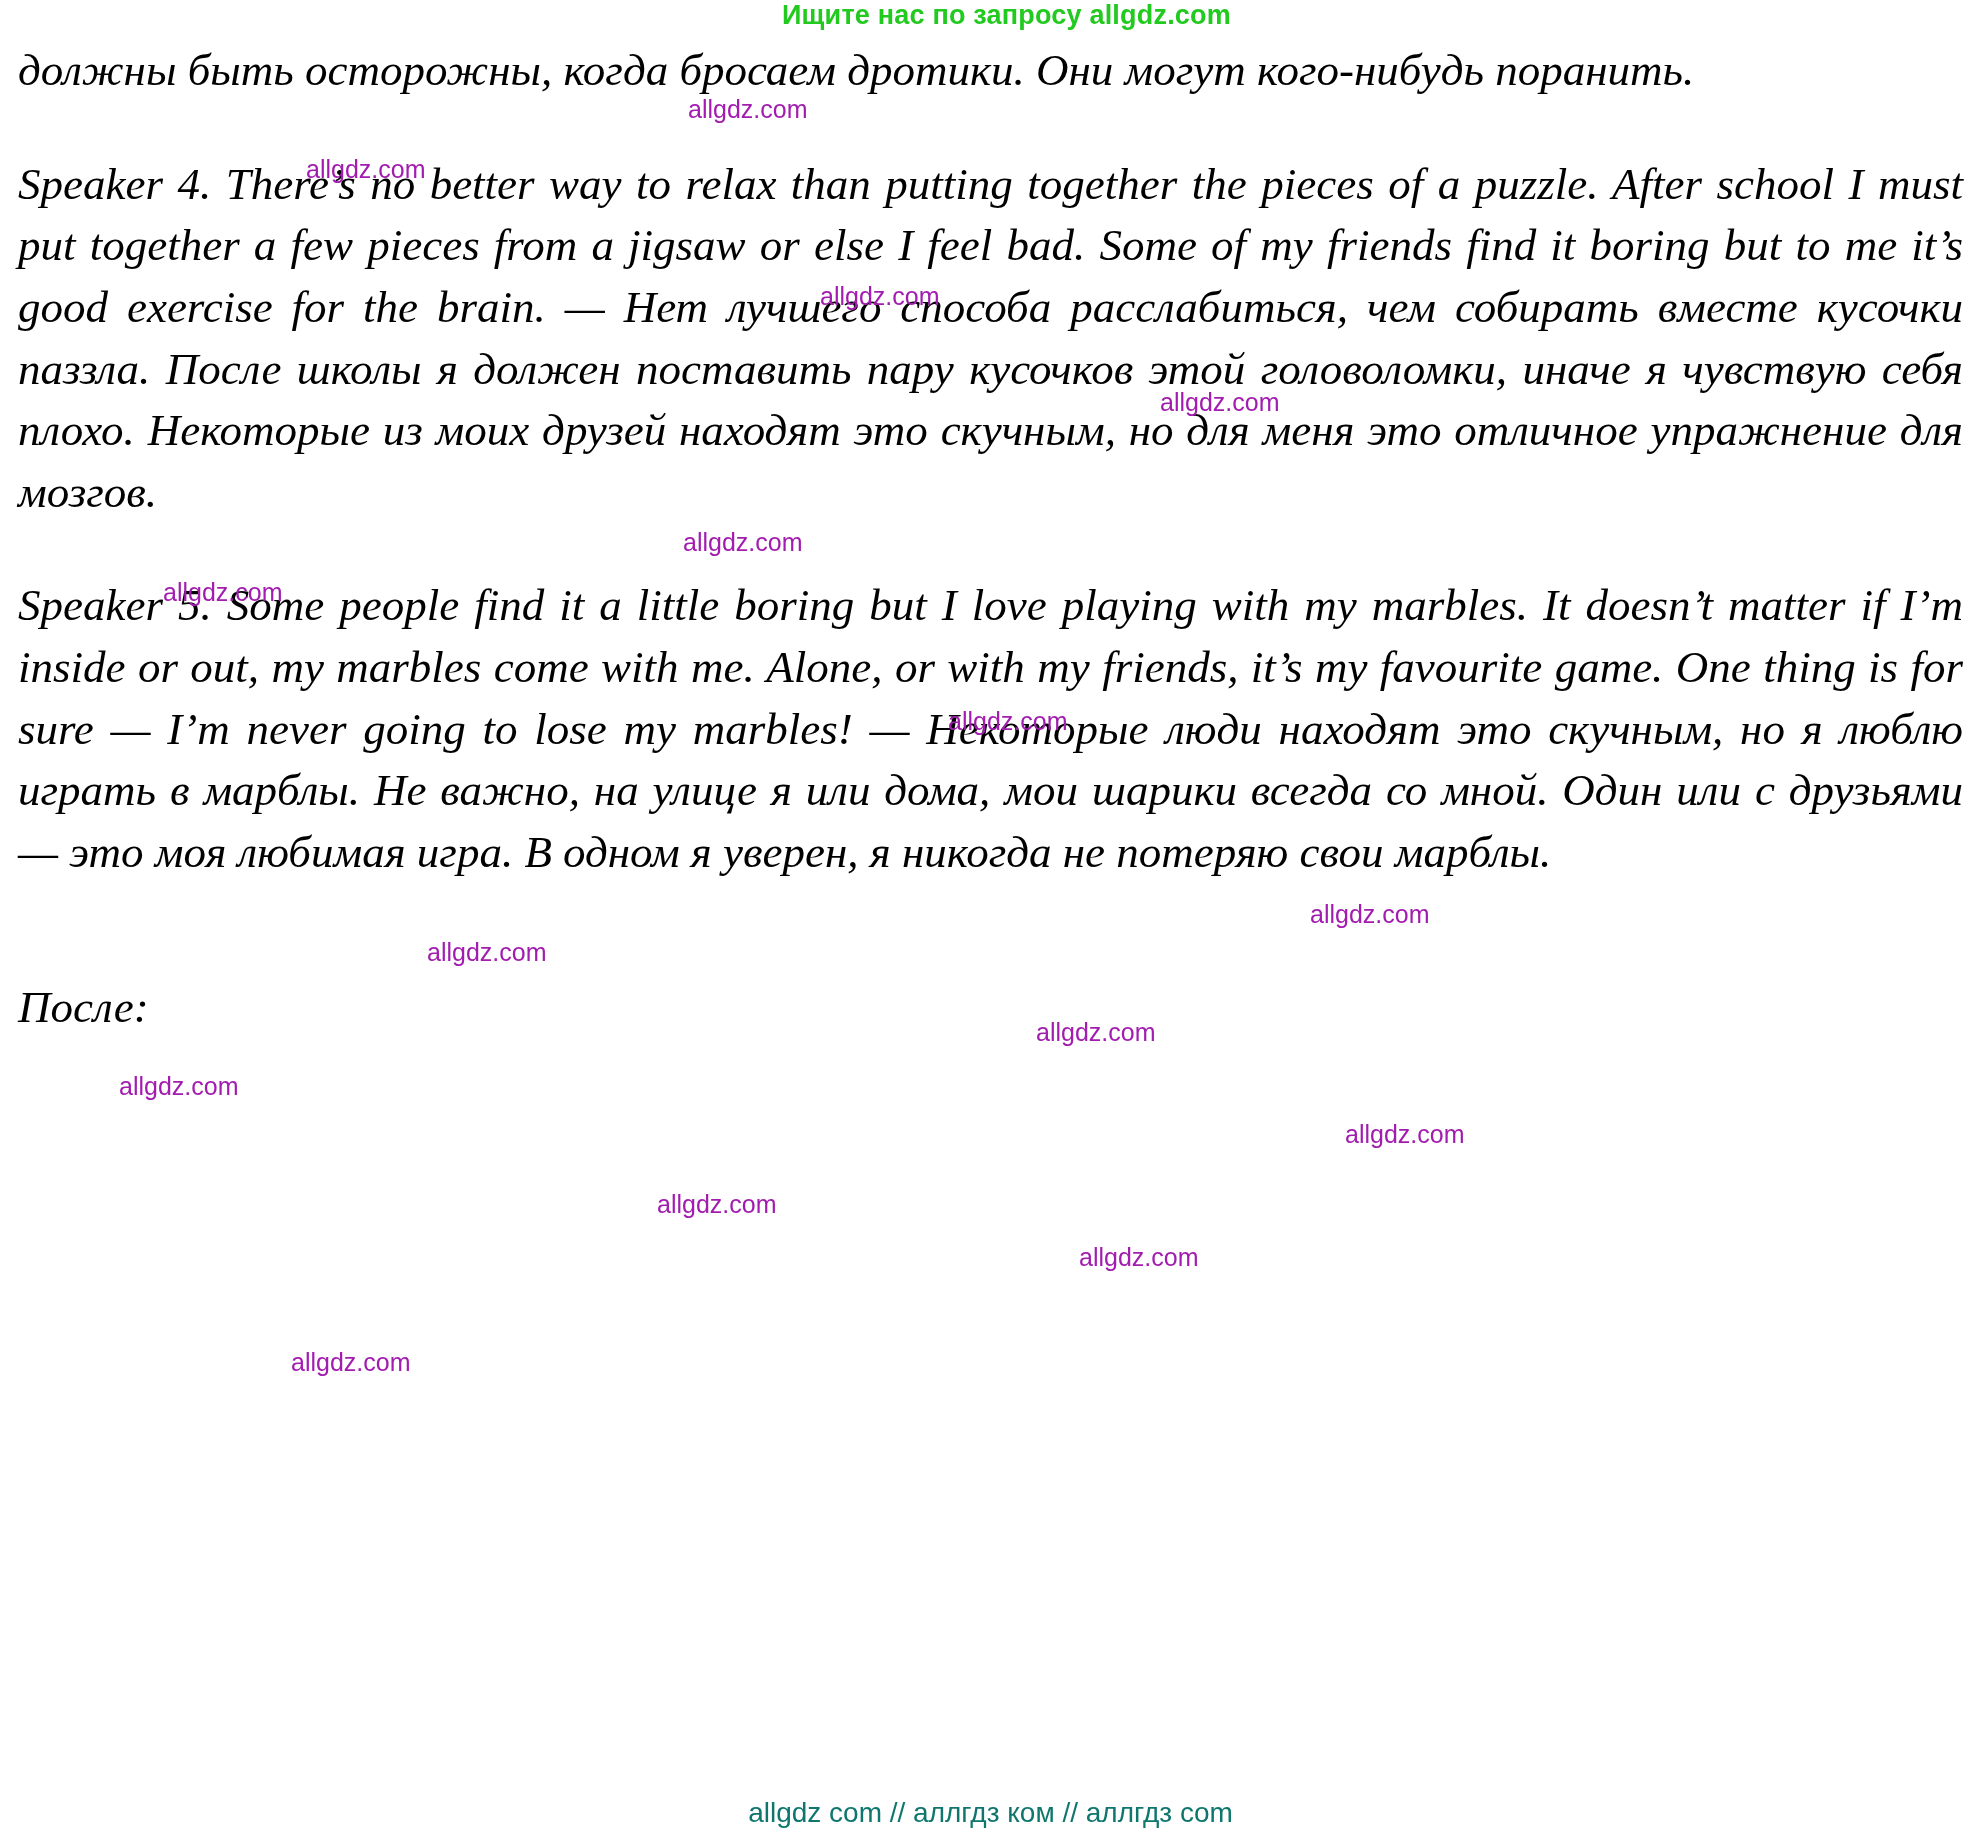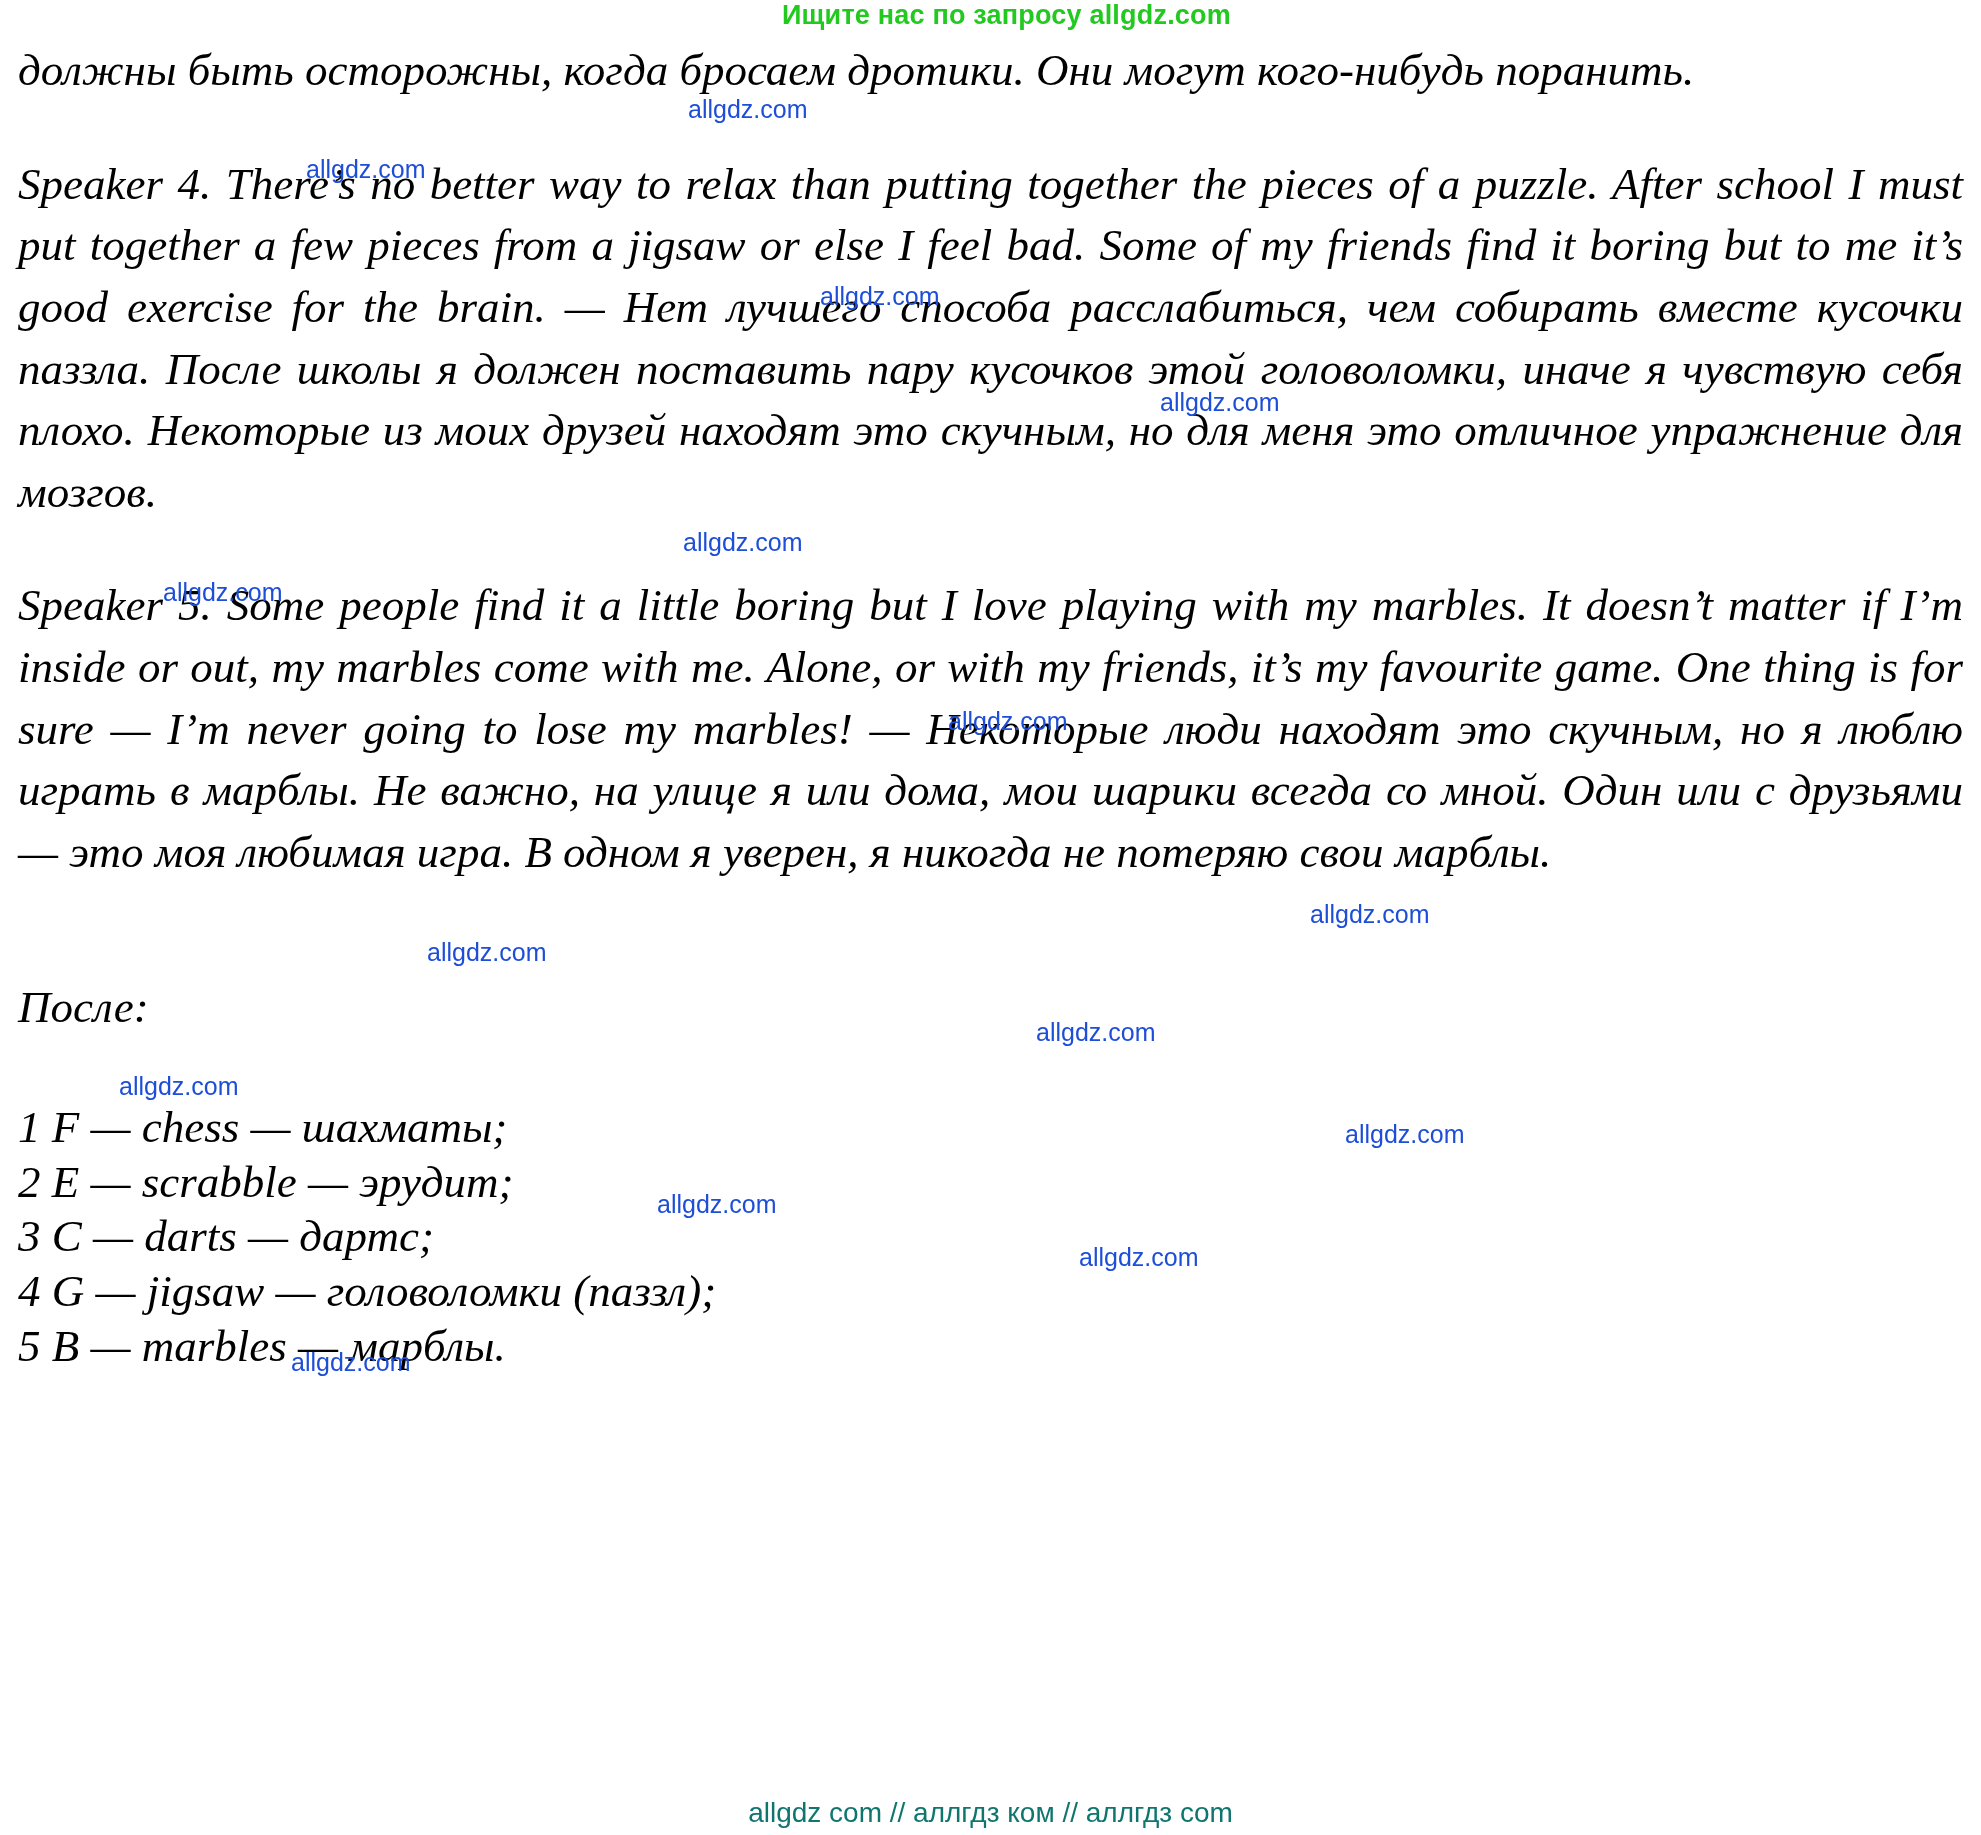--- a/index.html
+++ b/index.html
@@ -81,21 +81,21 @@
     font-size: 28px;
     color: #0f766e;
     white-space: nowrap;
   }
 
   
   .wm {
     position: absolute;
     font-family: "Liberation Sans", sans-serif;
     font-size: 25px;
-    color: #1d4ed8;
+    color: #a21caf;
     white-space: nowrap;
     pointer-events: none;
   }
 </style>
 </head>
 <body>
 
 <div class="promo-bar">Ищите нас по запросу allgdz.com</div>
 
 <div class="doc">
@@ -109,27 +109,20 @@
   <div class="gap-md"></div>
 
   <p class="para">Speaker 5. Some people find it a little boring but I love playing with my marbles. It doesn’t matter if I’m inside or out, my marbles come with me. Alone, or with my friends, it’s my favourite game. One thing is for sure — I’m never going to lose my marbles! — Некоторые люди находят это скучным, но я люблю играть в марблы. Не важно, на улице я или дома, мои шарики всегда со мной. Один или с друзьями — это моя любимая игра. В одном я уверен, я никогда не потеряю свои марблы.</p>
 
   <div class="gap-lg"></div>
 
   <p class="answer-head">После:</p>
 
   <div class="gap-xl"></div>
 
-  <ul class="answer-list">
-    <li>1 F — chess — шахматы;</li>
-    <li>2 E — scrabble — эрудит;</li>
-    <li>3 C — darts — дартс;</li>
-    <li>4 G — jigsaw — головоломки (паззл);</li>
-    <li>5 B — marbles — марблы.</li>
-  </ul>
 
 </div>
 
 <div id="watermark-layer">
     <div class="wm" style="left: 688px; top: 95px;">allgdz.com</div>
     <div class="wm" style="left: 306px; top: 155px;">allgdz.com</div>
     <div class="wm" style="left: 820px; top: 282px;">allgdz.com</div>
     <div class="wm" style="left: 1160px; top: 388px;">allgdz.com</div>
     <div class="wm" style="left: 683px; top: 528px;">allgdz.com</div>
     <div class="wm" style="left: 163px; top: 578px;">allgdz.com</div>

